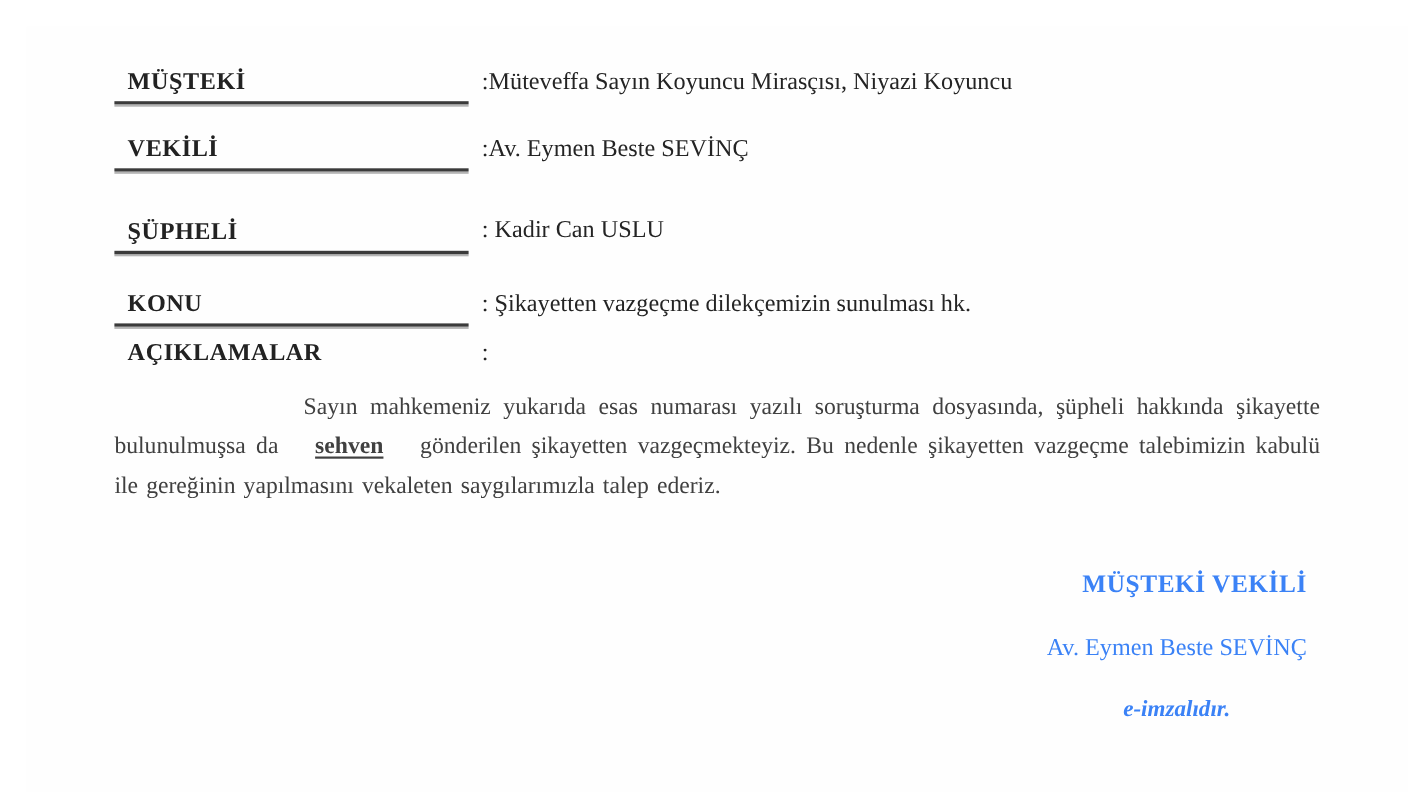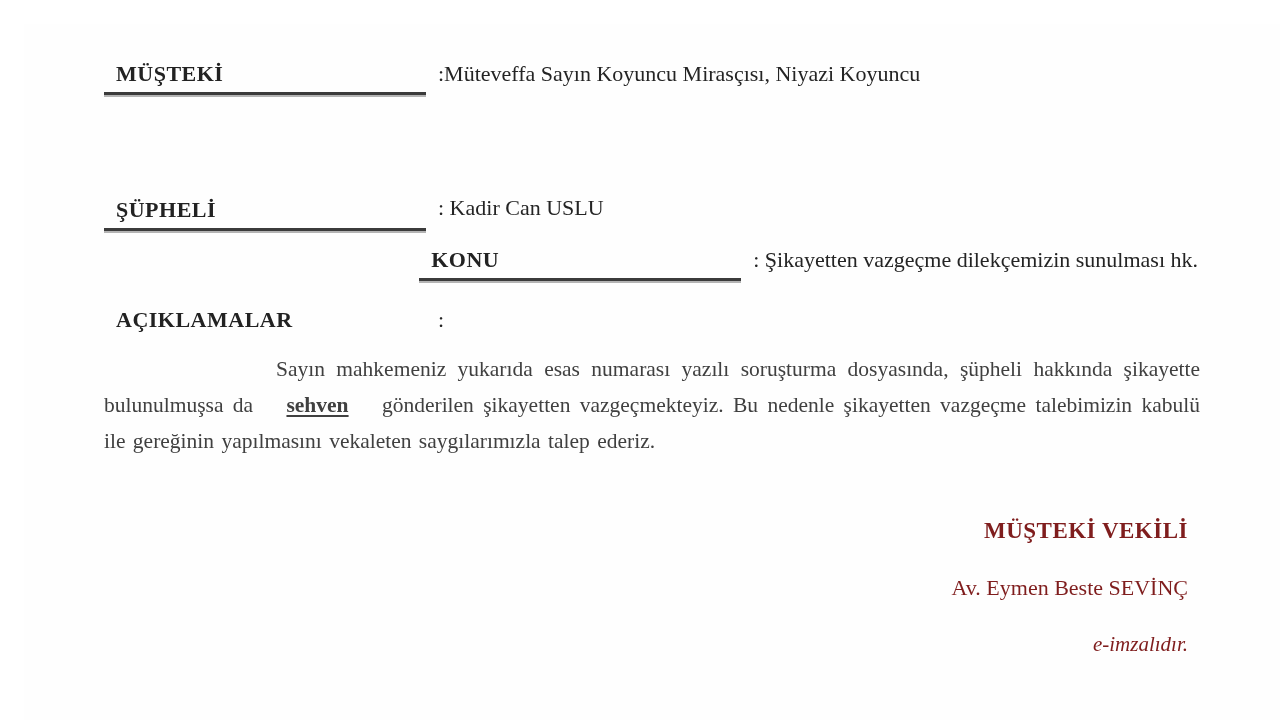--- a/index.html
+++ b/index.html
@@ -48,21 +48,21 @@
     box-shadow: 0 2px 0 rgba(130,130,130,0.6);
   }
   .field-value {
     display: inline-block;
     font-size: 22px;
     color: #242424;
   }
   .row-musteki     { top: 12px;  }
   .row-vekili      { top: 73px;  }
   .row-supheli     { top: 146px; align-items: center; }
-  .row-konu        { top: 198px; justify-content: flex-end; }
+  .row-konu        { top: 214px; }
   .row-aciklamalar { top: 258px; }
 
   
   .body-paragraph {
     position: absolute;
     top: 315px;
     left: 68px;
     width: 1120px;
     font-size: 21.5px;
     line-height: 36px;
@@ -77,38 +77,39 @@
     text-underline-offset: 3px;
     text-decoration-thickness: 2px;
   }
 
   
   .signature-block {
     position: absolute;
     top: 466px;
     right: 92px;
     text-align: right;
-    color: #7f1d1d;
+    color: #3b82f6;
   }
   .signature-title {
     font-size: 23px;
     font-weight: bold;
     letter-spacing: 0.5px;
     line-height: 33px;
   }
   .signature-name {
     font-size: 22px;
     font-weight: normal;
     line-height: 33px;
   }
   .signature-note {
     font-size: 21px;
-    font-weight: normal;
+    font-weight: bold;
     font-style: italic;
     line-height: 32px;
+    text-align: center;
   }
 
   
   .stamp {
     position: absolute;
     left: 120px;
     top: 701px;
     width: 131px;
     height: 40px; 
     border-radius: 10px 10px 0 0;
@@ -122,20 +123,24 @@
 </head>
 <body>
 
 <div class="page">
 
   <div class="field-row row-musteki">
     <span class="field-label u">MÜŞTEKİ</span>
     <span class="field-value">:Müteveffa Sayın Koyuncu Mirasçısı, Niyazi Koyuncu</span>
   </div>
 
+  <div class="field-row row-vekili">
+    <span class="field-label u">VEKİLİ</span>
+    <span class="field-value">:Av. Eymen Beste SEVİNÇ</span>
+  </div>
 
   <div class="field-row row-supheli">
     <span class="field-label u">ŞÜPHELİ</span>
     <span class="field-value">: Kadir Can USLU</span>
   </div>
 
   <div class="field-row row-konu">
     <span class="field-label u">KONU</span>
     <span class="field-value">: Şikayetten vazgeçme dilekçemizin sunulması hk.</span>
   </div>

